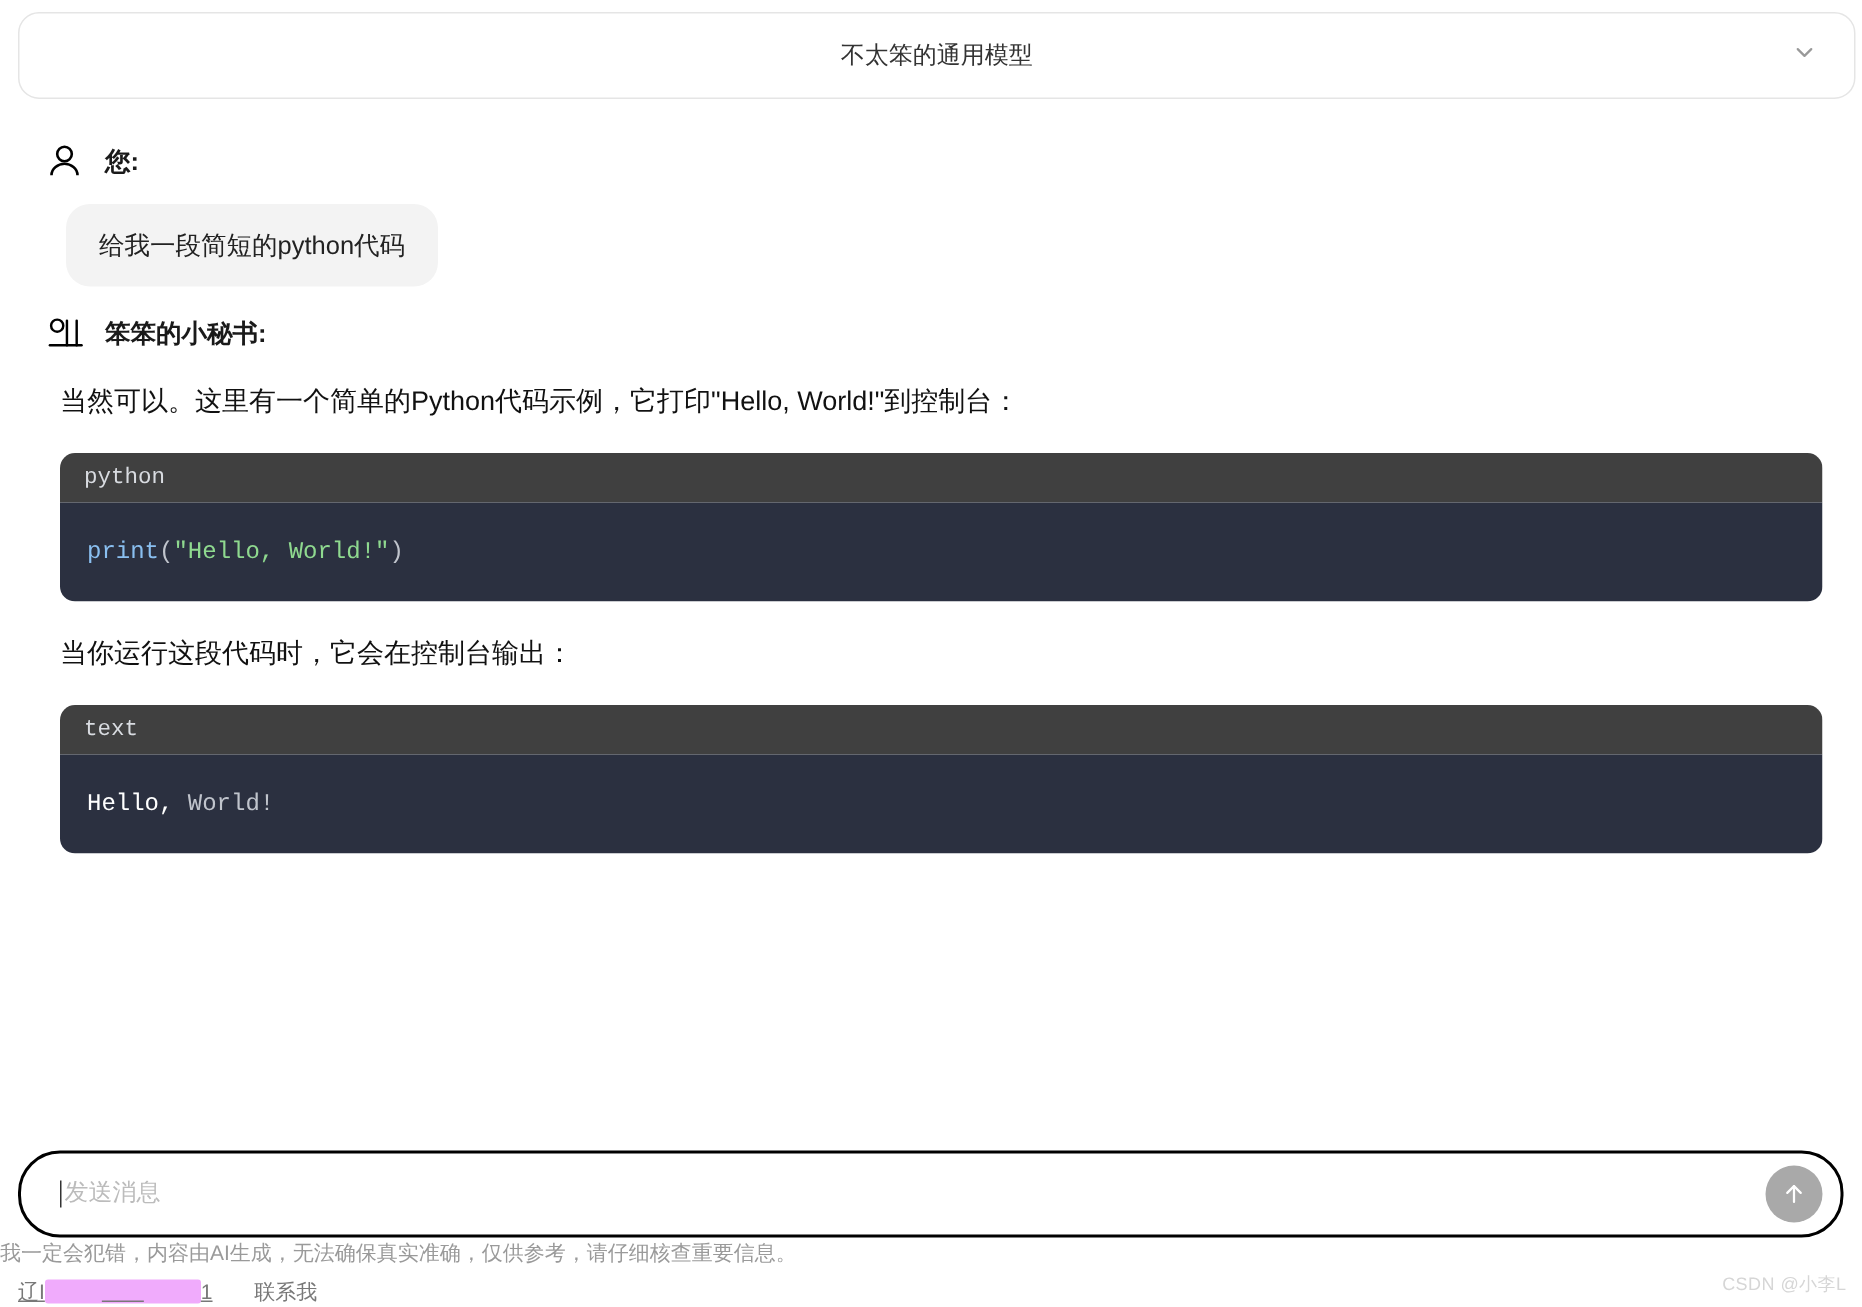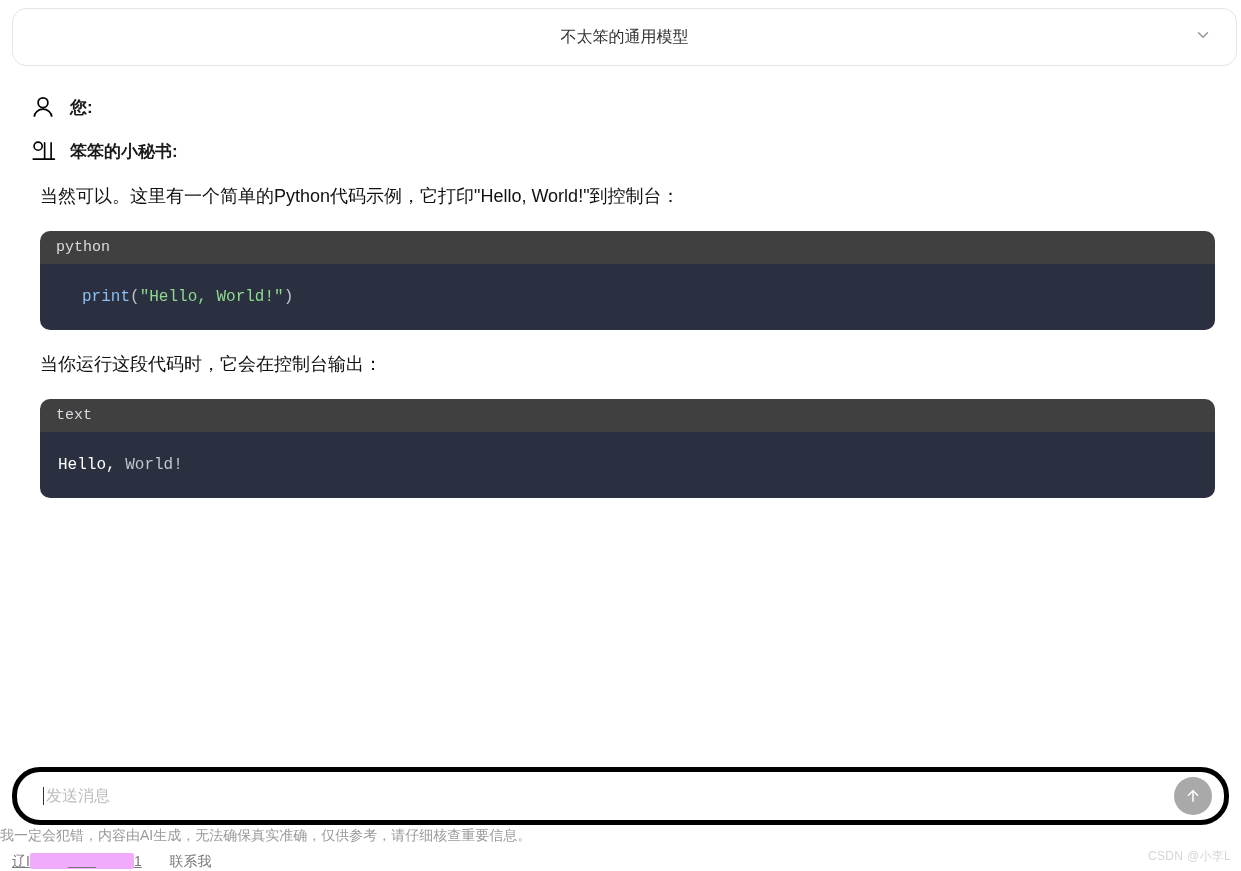--- a/index.html
+++ b/index.html
@@ -74,33 +74,33 @@
       padding: 8px 16px;
     }
     .code-body {
       background: #2b3040;
       color: #c8cdd6;
       font-family: "Consolas", "Courier New", monospace;
       font-size: 16px;
       padding: 24px 18px;
       white-space: pre;
     }
-    .tok-fn { color: #8abff0; margin-left: 24px; }
+    .tok-fn { color: #8abff0; }
     .tok-str { color: #8fd98f; }
     .tok-punc { color: #c0c4cc; }
     .tok-key { color: #ffffff; }
     .tok-key2 { color: #c0c4cc; }
     .input-bar-wrap {
       position: absolute;
       left: 0; right: 0;
       bottom: 46px;
       padding: 0 12px;
     }
     .input-bar {
-      border: 5px solid #000000;
+      border: 2px solid #000000;
       border-radius: 28px;
       height: 58px;
       display: flex;
       align-items: center;
       padding: 0 12px 0 26px;
       background: #fff;
     }
     .input-field {
       flex: 1;
       border: none;
@@ -169,20 +169,21 @@
   <div class="message-row">
     <div class="avatar-line">
       <span class="avatar-icon">
         <svg width="26" height="26" viewBox="0 0 24 24" fill="none" stroke="#000" stroke-width="1.6">
             <circle cx="12" cy="8" r="4.5"></circle>
             <path d="M4 21c0-4 4-7 8-7s8 3 8 7"></path>
           </svg>
       </span>
       <span class="speaker-label">您:</span>
     </div>
+    <div class="user-bubble">给我一段简短的python代码</div>
   </div>
 
   <div class="message-row">
     <div class="avatar-line">
       <span class="avatar-icon">
         <svg width="28" height="28" viewBox="0 0 32 32" fill="none" stroke="#000" stroke-width="2" stroke-linecap="round">
           <circle cx="10" cy="10" r="5"></circle>
           <line x1="18" y1="6" x2="18" y2="26"></line>
           <line x1="26" y1="6" x2="26" y2="26"></line>
           <line x1="4" y1="26" x2="30" y2="26"></line>

